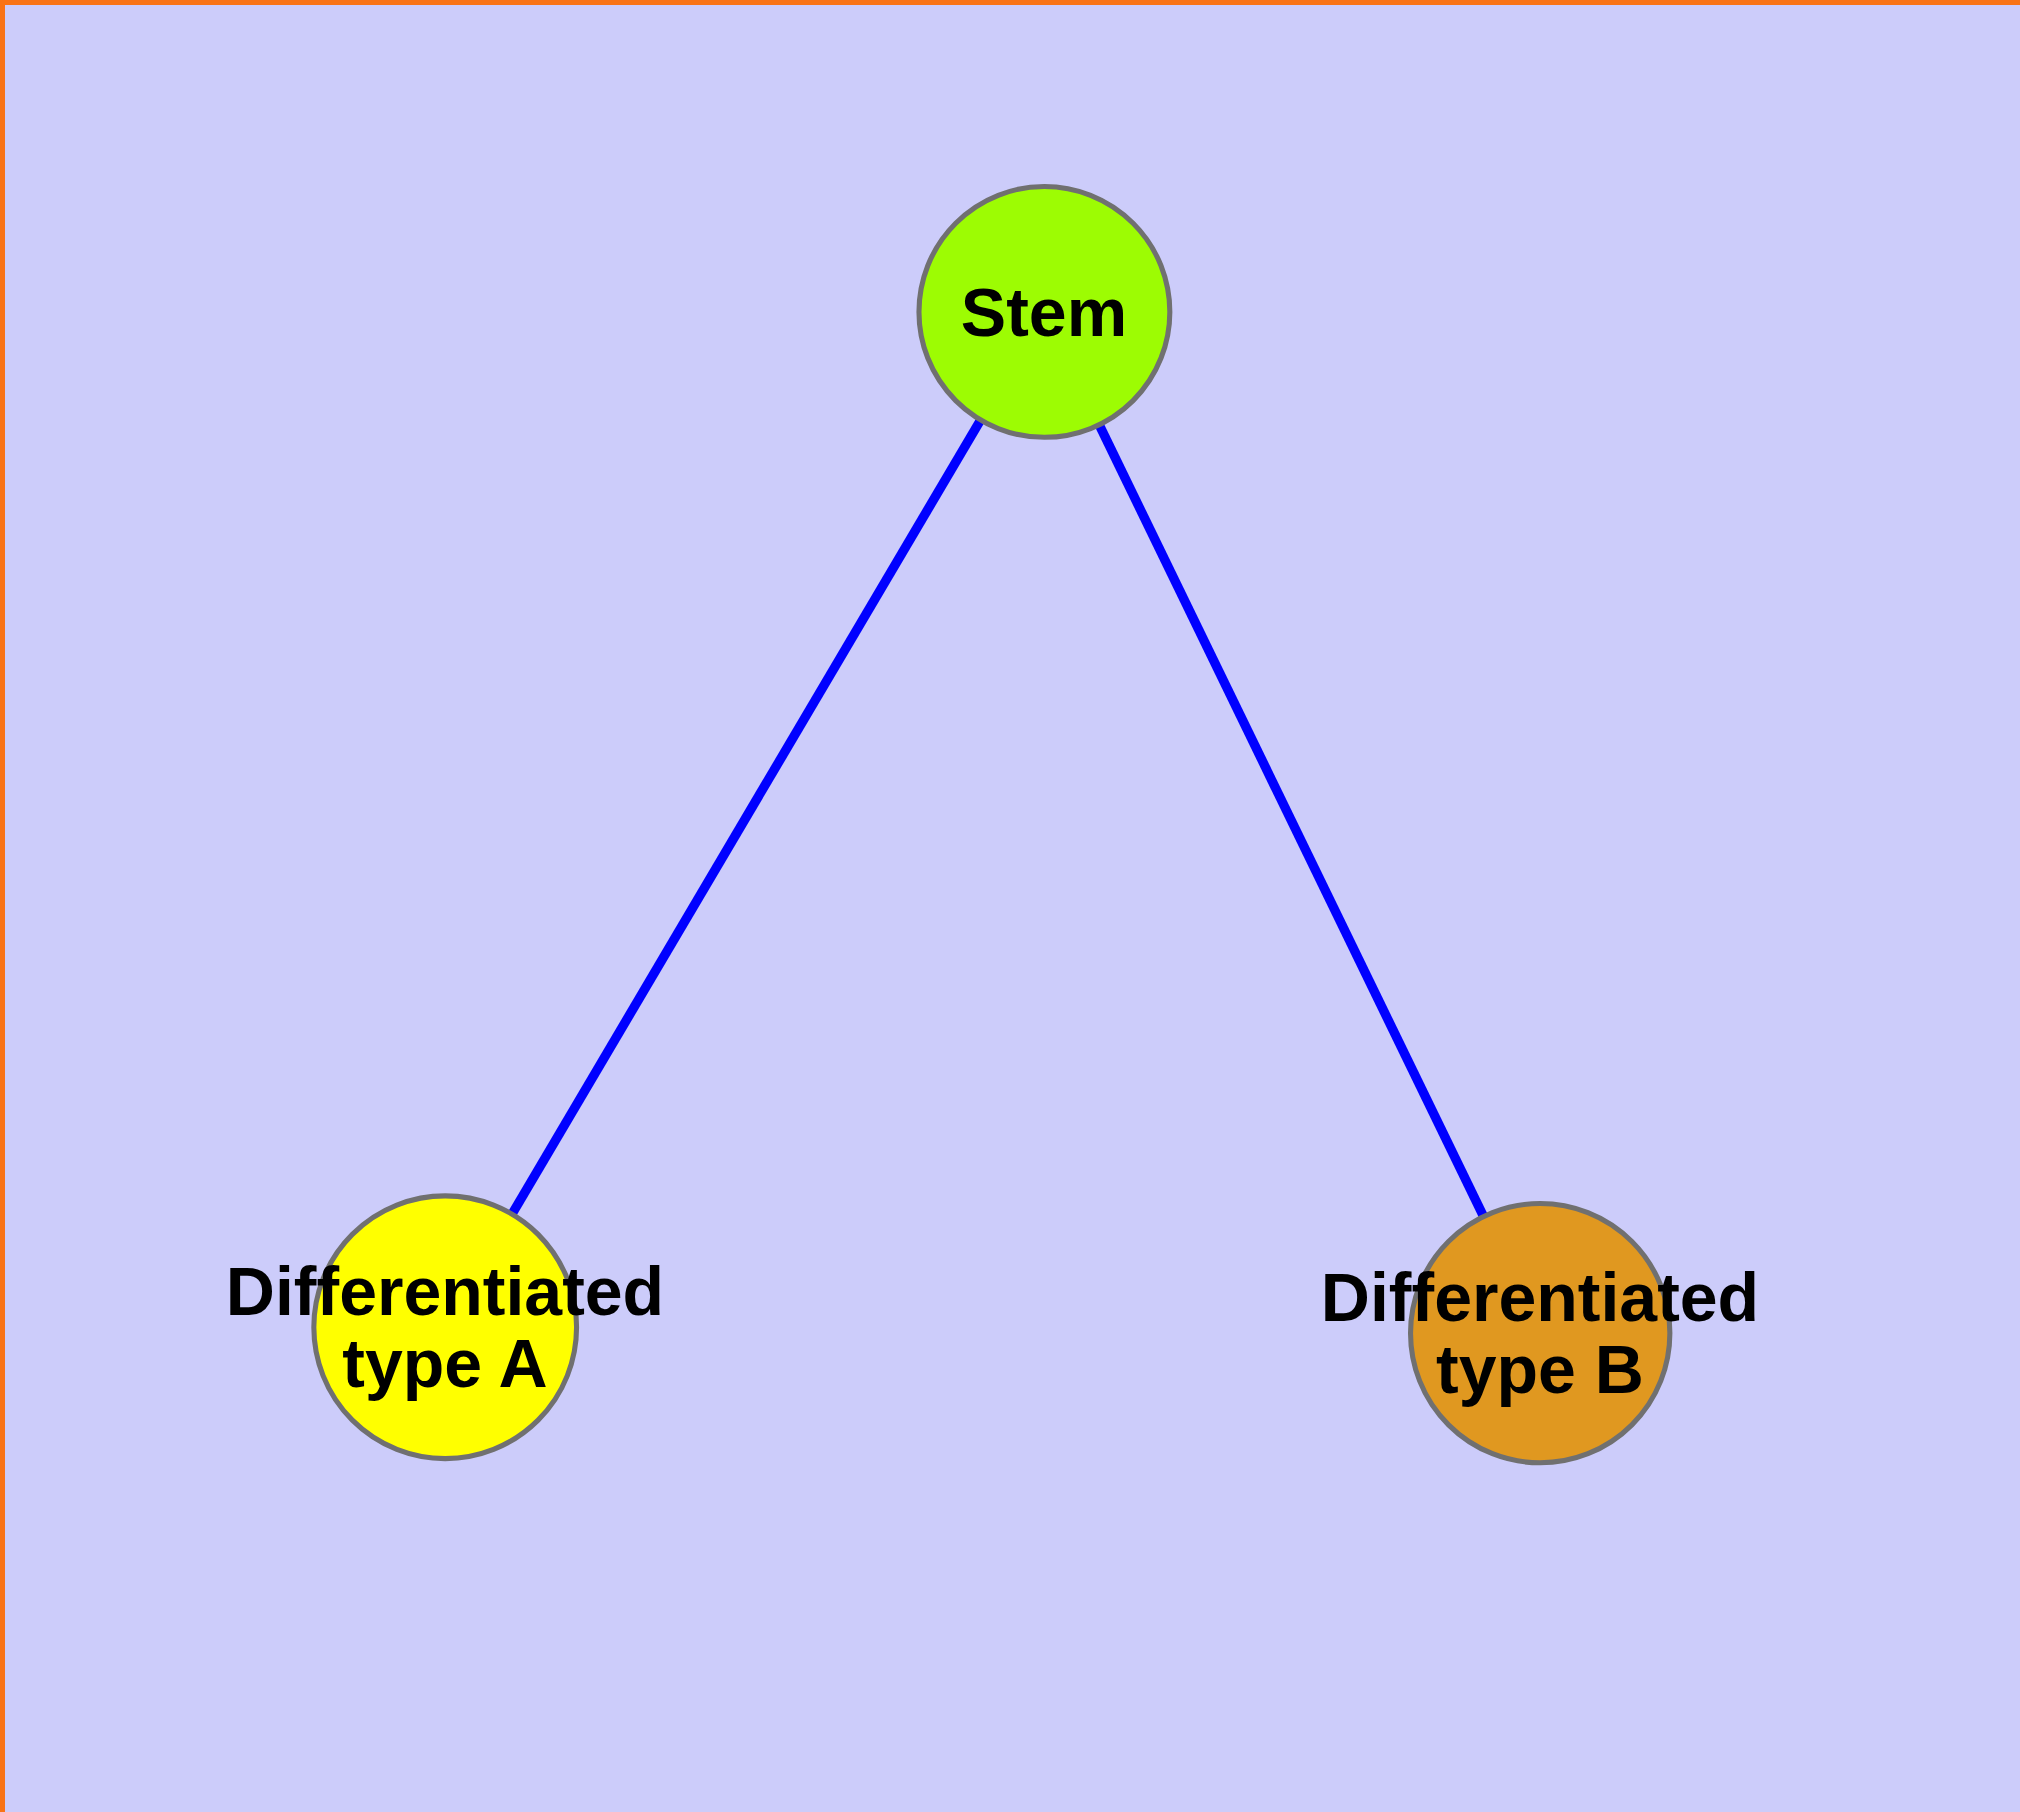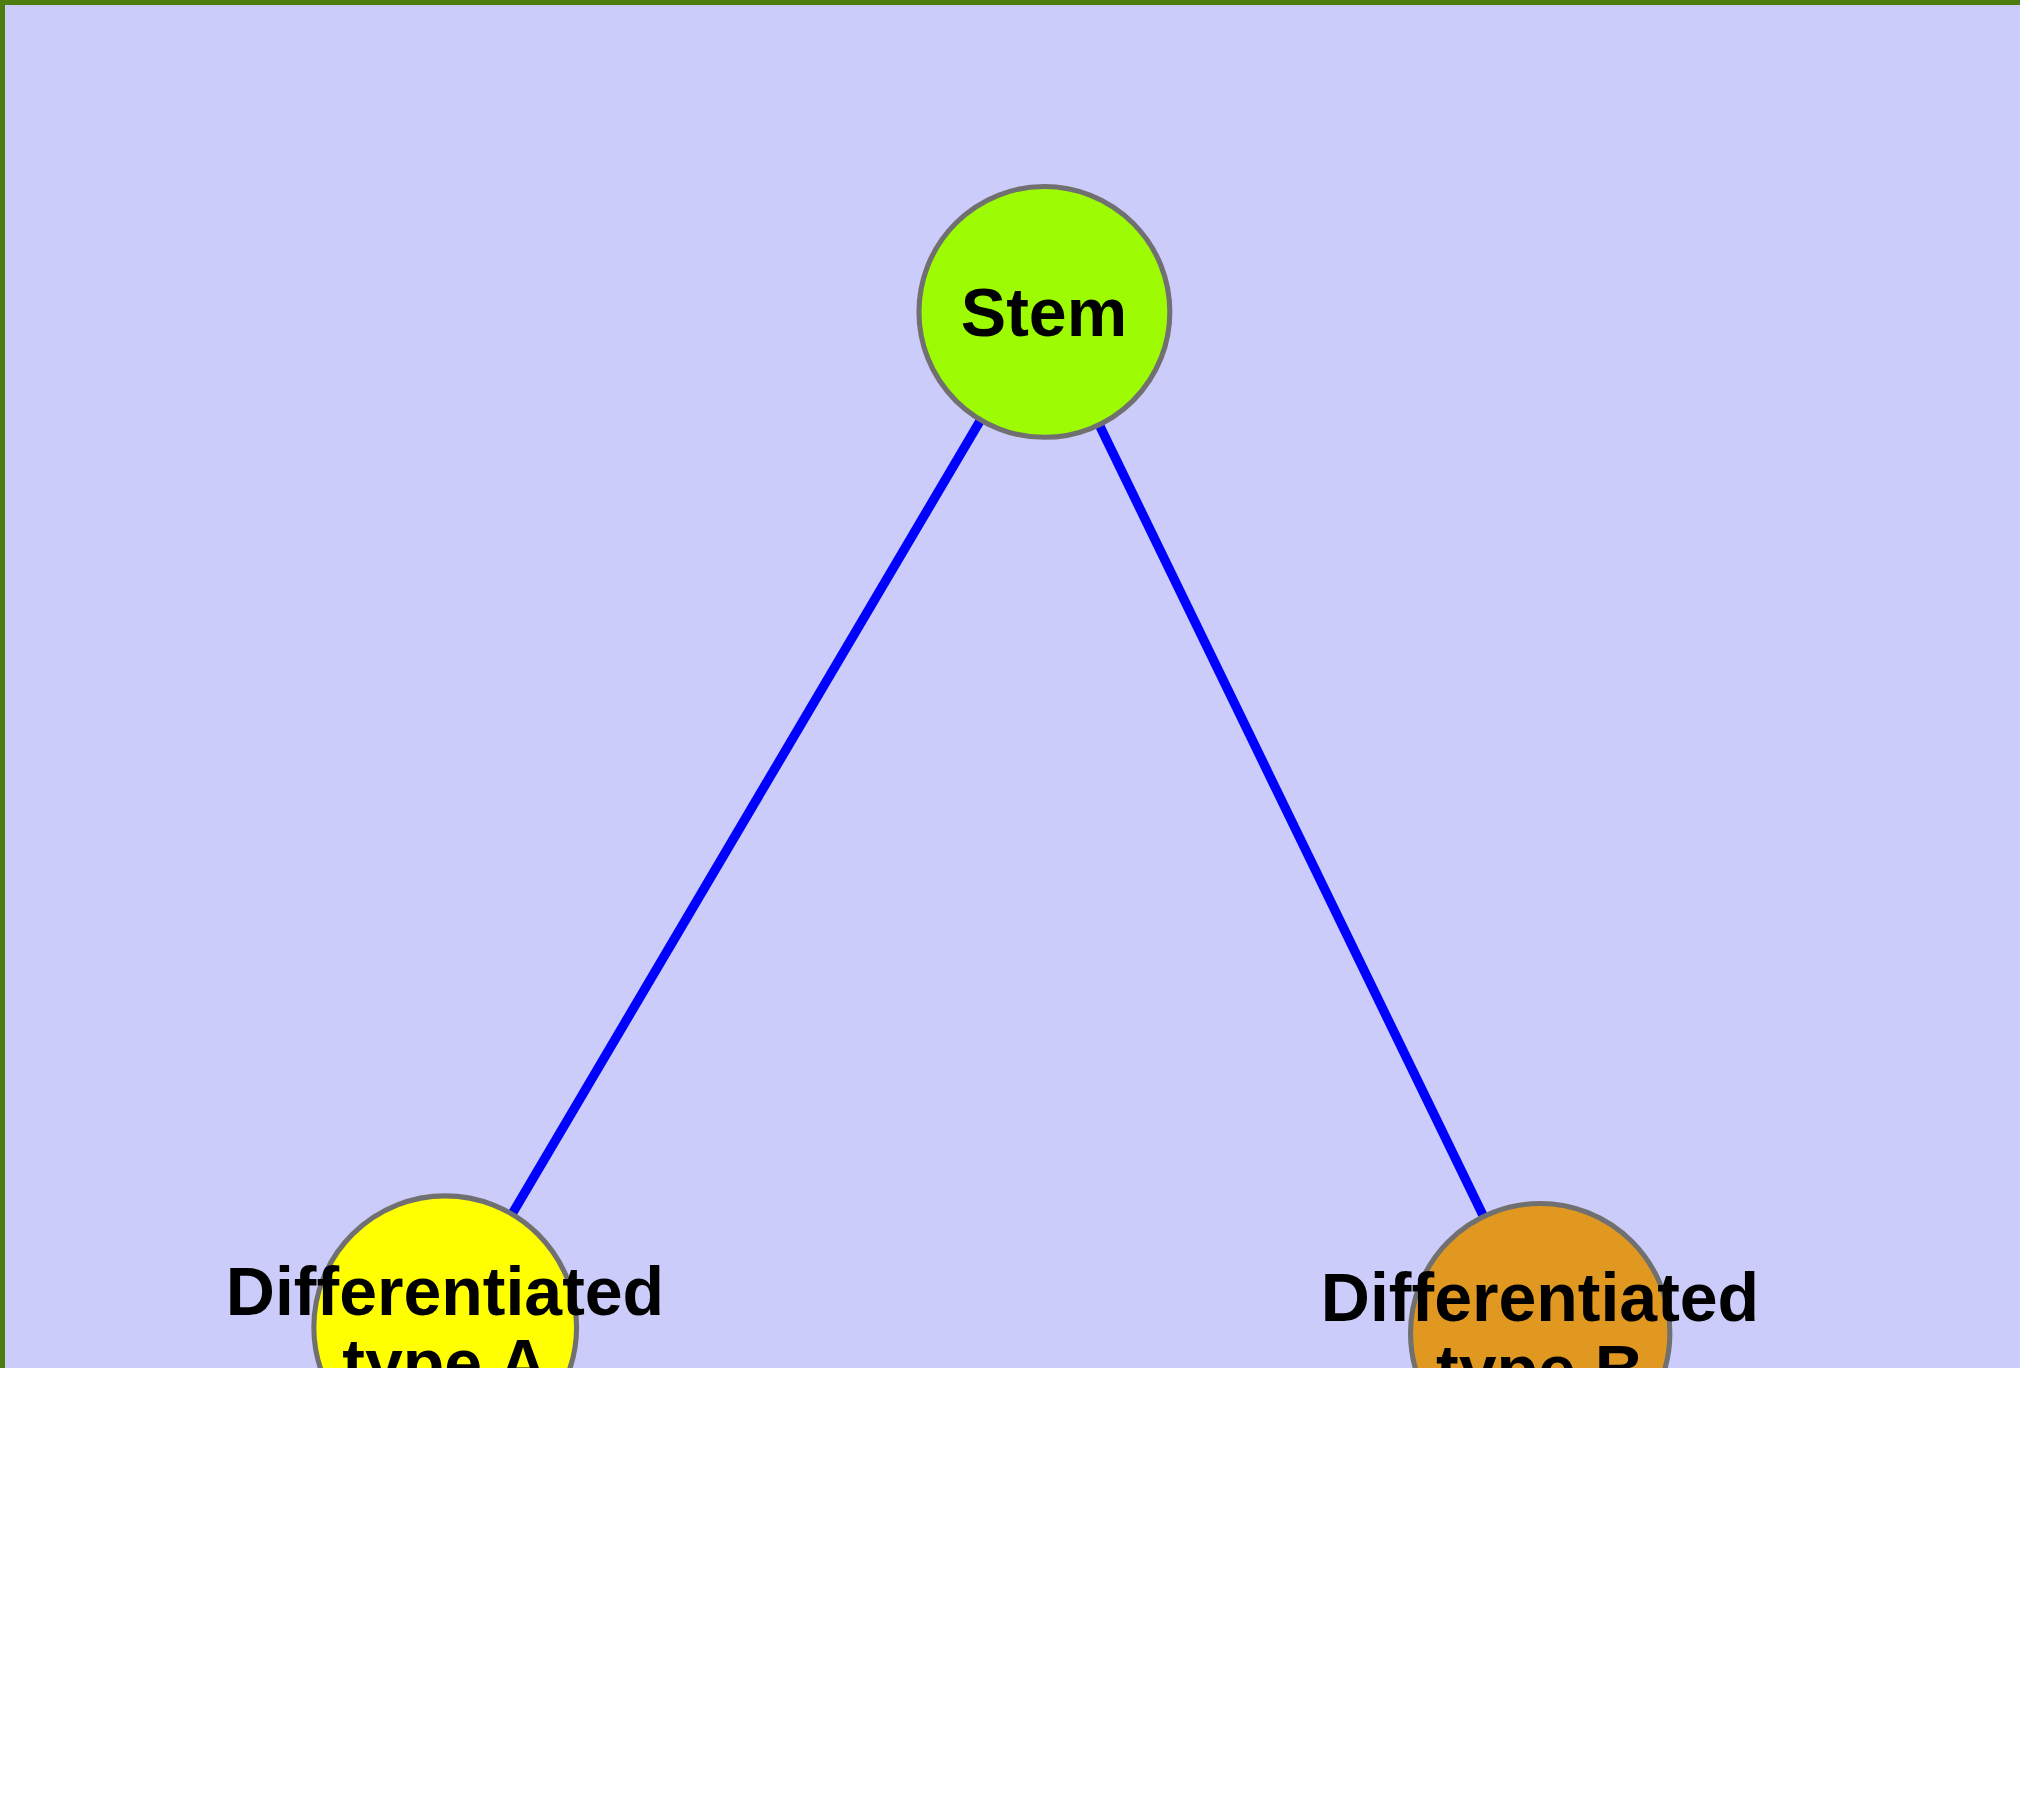--- a/index.html
+++ b/index.html
@@ -3,22 +3,22 @@
 <meta charset="utf-8">
 <style>
   html, body {
     margin: 0;
     padding: 0;
     background: #ffffff;
   }
   #canvas {
     position: relative;
     width: 2021px;
-    height: 1368px;
-    background: #4d7c0f;
+    height: 1812px;
+    background: #f97316;
     overflow: hidden;
     font-family: "Liberation Sans", "DejaVu Sans", sans-serif;
   }
   #plot-background {
     position: absolute;
     left: 5.1px;
     top: 5.1px;
     width: 2015px;
     height: 1807px;
     background: #ccccfa;

